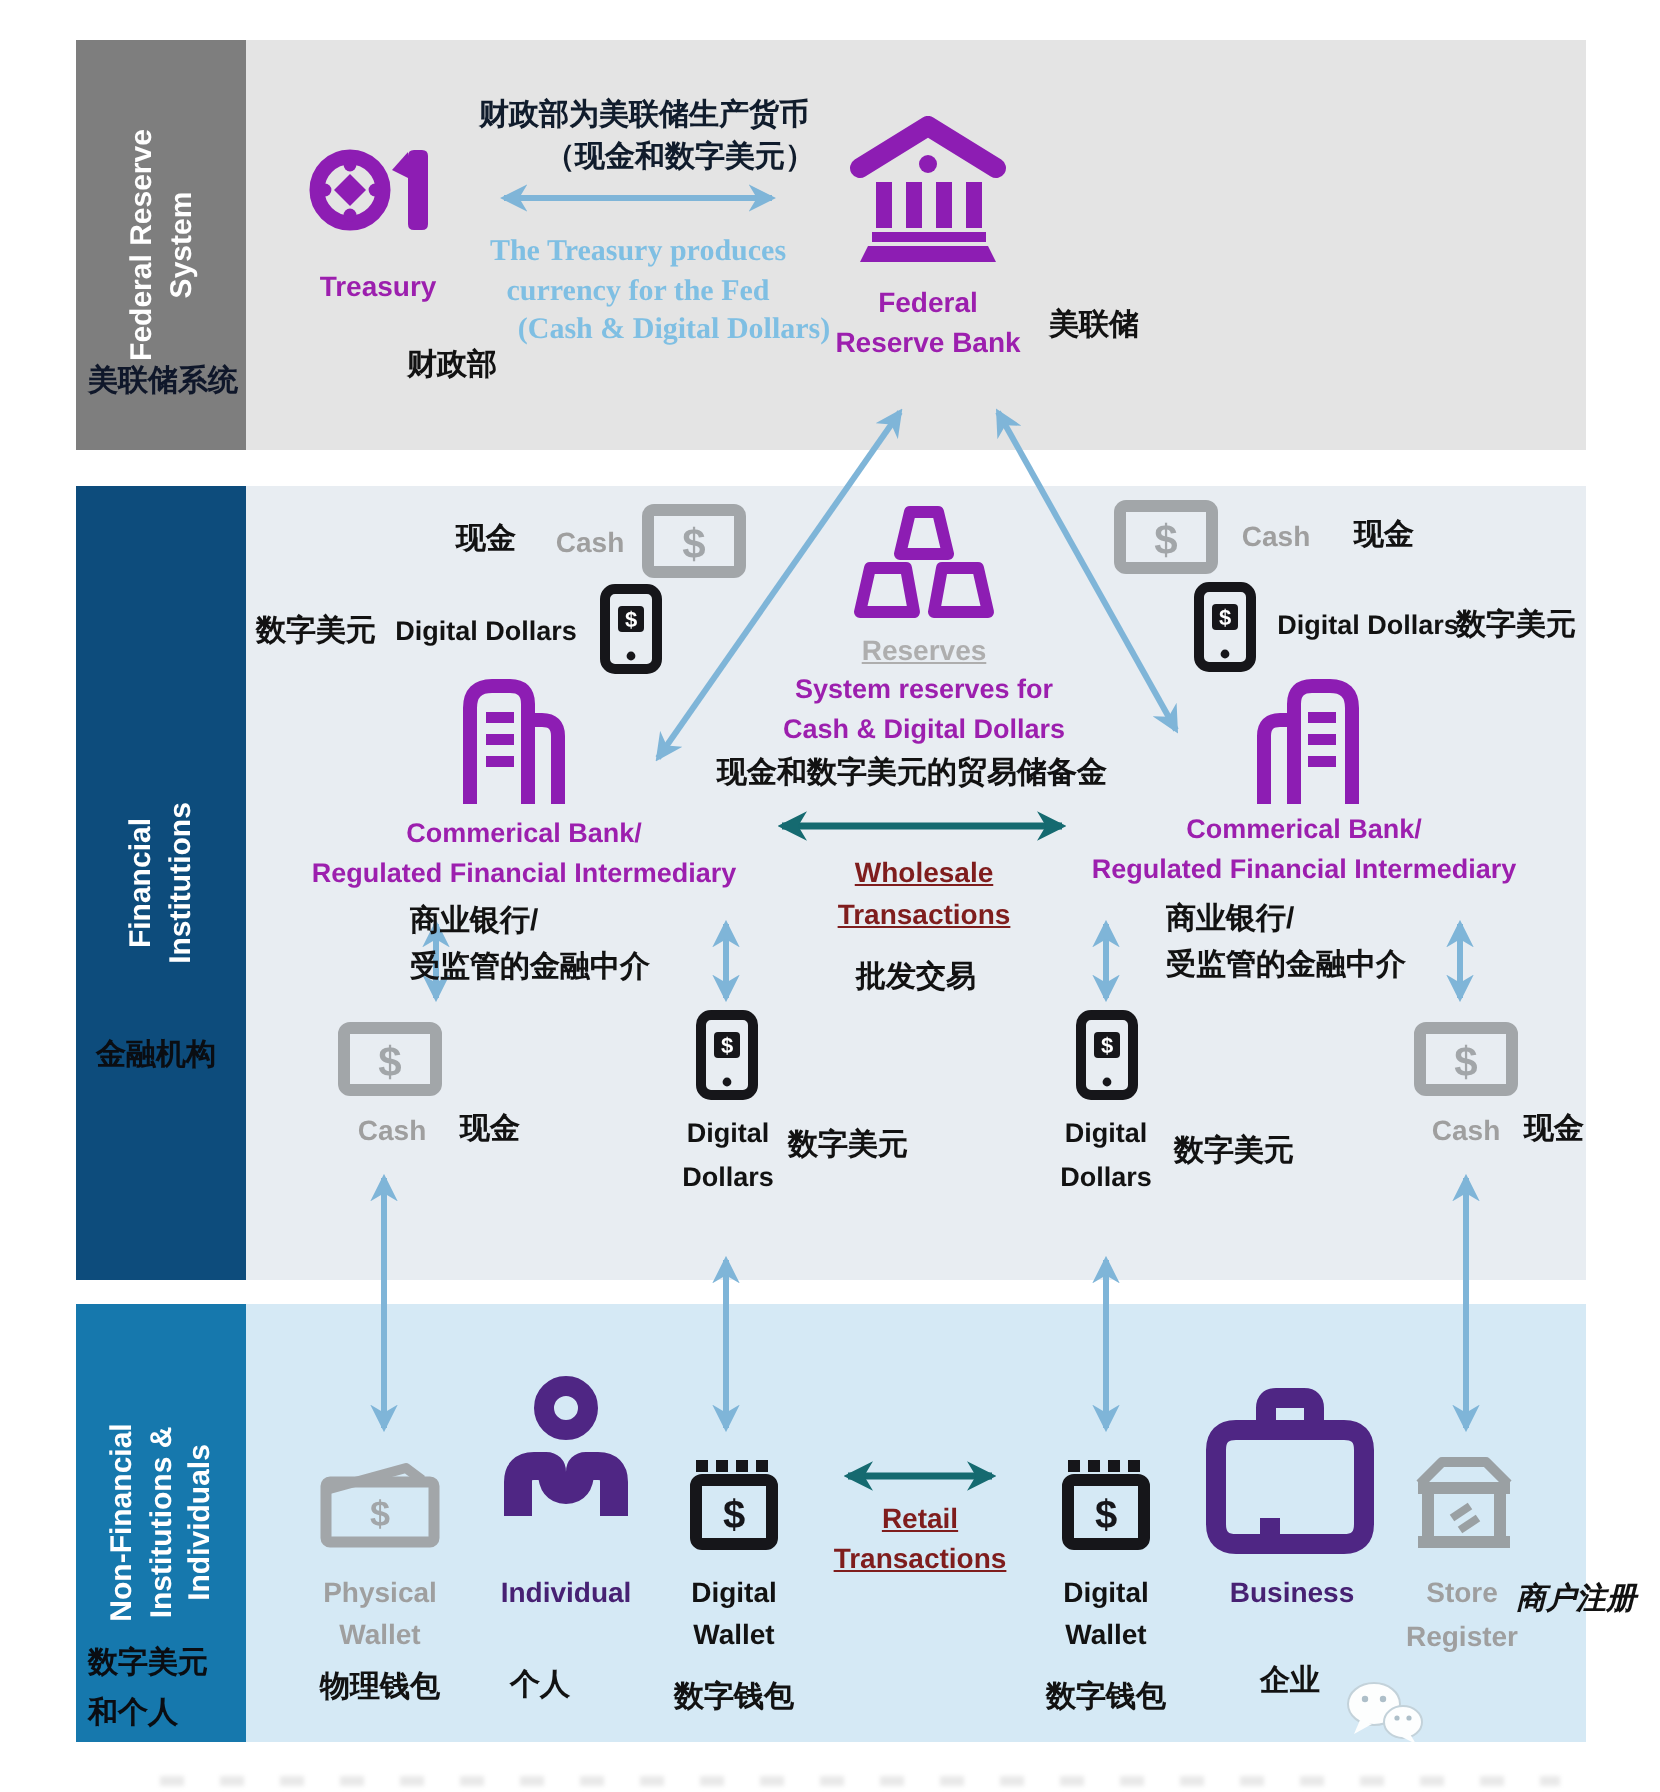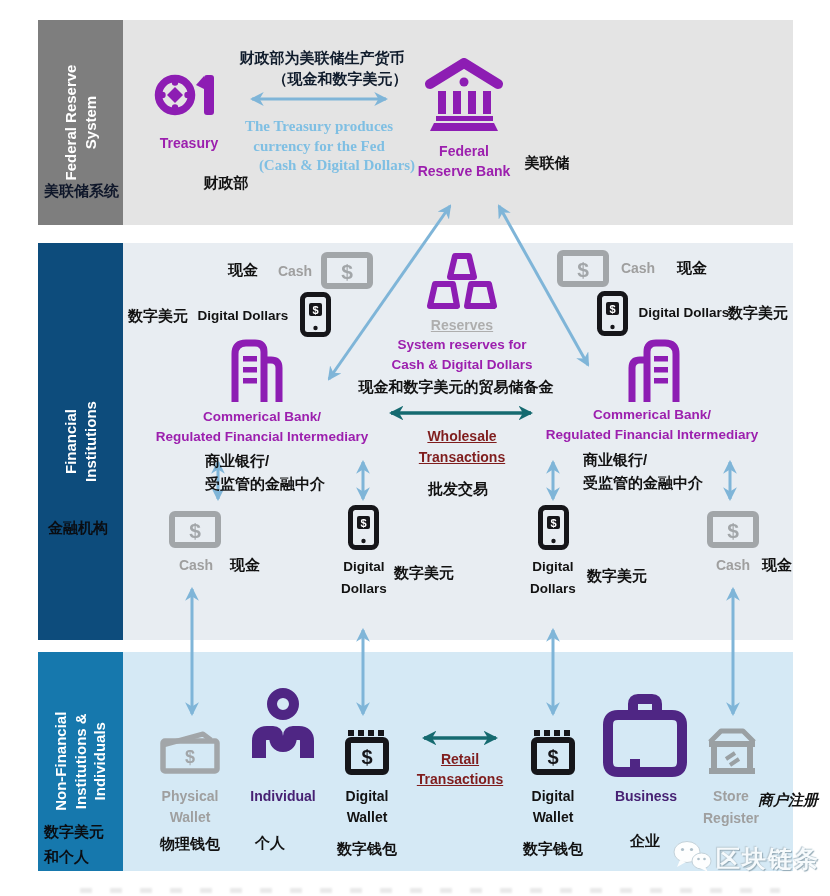--- a/index.html
+++ b/index.html
@@ -299,16 +299,15 @@
   <svg class="icon" style="left:672px;top:840px;" width="42" height="34" viewBox="0 0 42 34">
     <ellipse cx="15" cy="12" rx="13" ry="10.5" fill="#fdfefe" stroke="#c3d2da" stroke-width="1"></ellipse>
     <path d="M8 20 L5 27 L14 22 Z" fill="#fdfefe"></path>
     <ellipse cx="29.5" cy="21" rx="9.5" ry="8" fill="#fdfefe" stroke="#c3d2da" stroke-width="1"></ellipse>
     <path d="M33 27 L36 32 L28 28 Z" fill="#fdfefe"></path>
     <circle cx="10.5" cy="9.5" r="1.6" fill="#aebfc9"></circle>
     <circle cx="19.5" cy="9.5" r="1.6" fill="#aebfc9"></circle>
     <circle cx="26.5" cy="19" r="1.3" fill="#aebfc9"></circle>
     <circle cx="32.5" cy="19" r="1.3" fill="#aebfc9"></circle>
   </svg>
-  <div class="wm-text">区块链条</div>
 
   <div class="remnant"></div>
 </div>
 
 </body></html>

